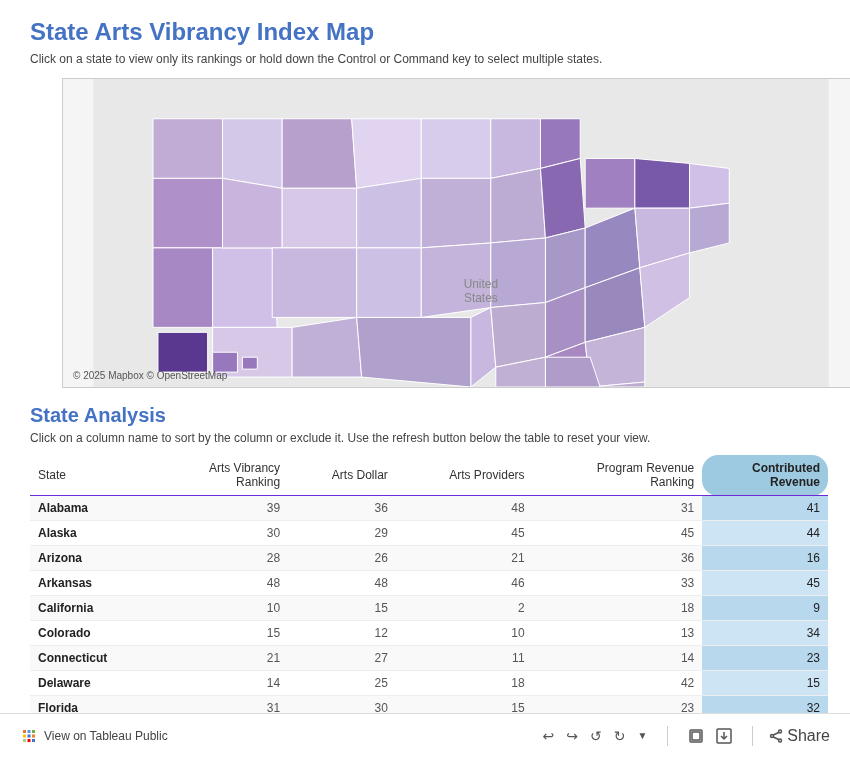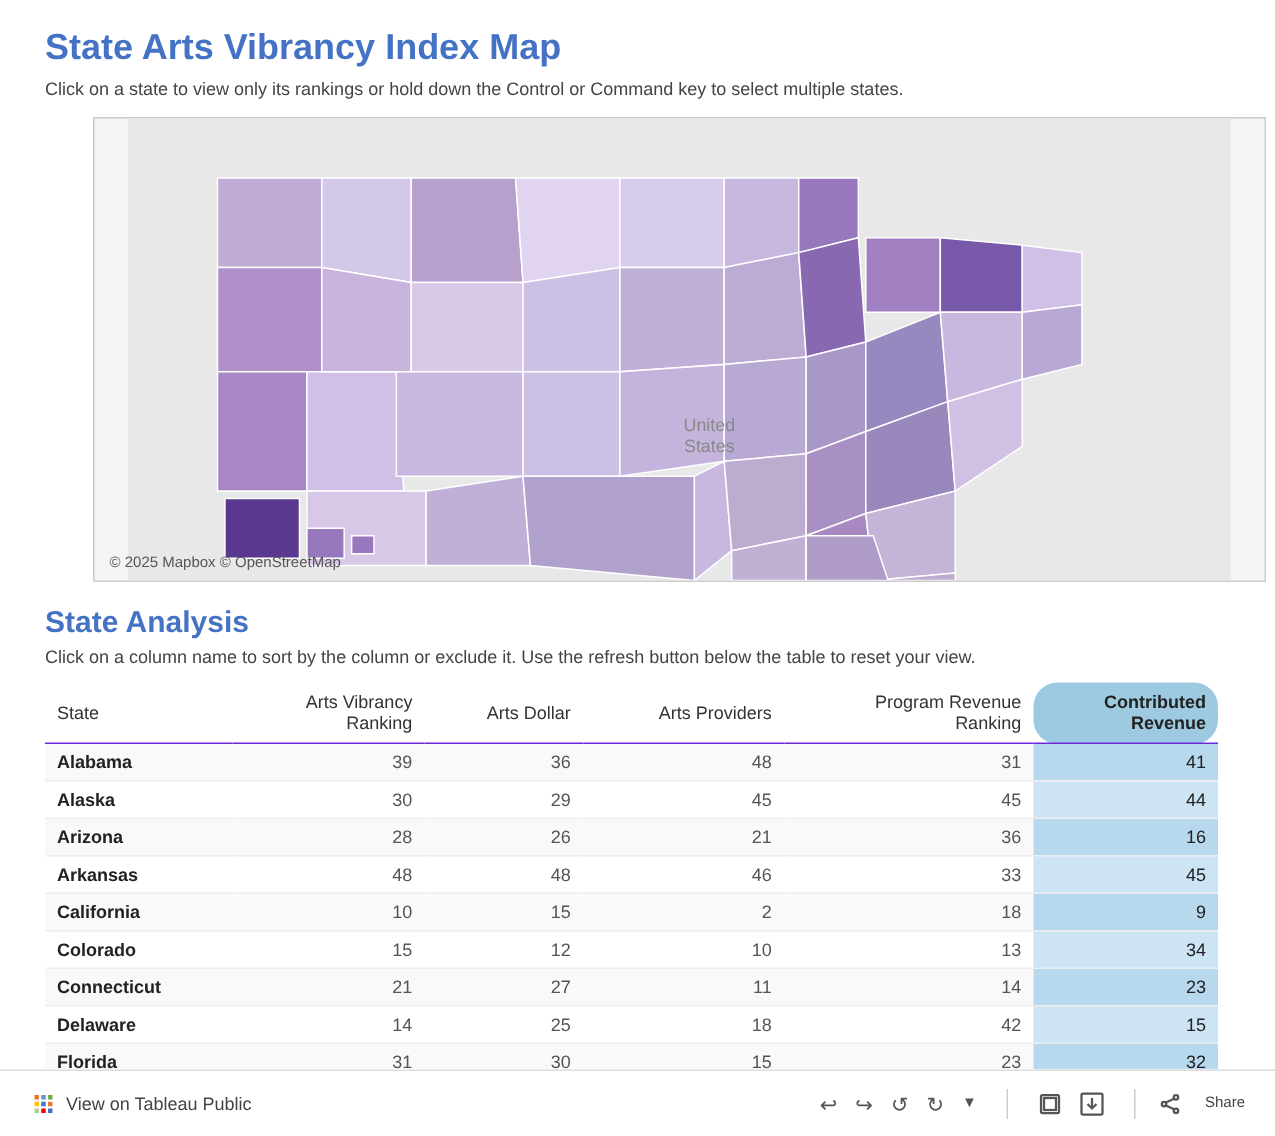--- a/index.html
+++ b/index.html
@@ -15,21 +15,21 @@
     .outer-container {
       width: 850px;
       height: 757px;
       background: #fff;
       display: flex;
       flex-direction: column;
     }
 
     .content-area {
       flex: 1;
-      padding: 18px 38px 0 30px;
+      padding: 18px 22px 0 30px;
       overflow: hidden;
     }
 
     .page-title {
       font-size: 24px;
       font-weight: bold;
       color: #4472c4;
       margin-bottom: 6px;
     }
 
@@ -204,22 +204,22 @@
     .toolbar-divider {
       width: 1px;
       height: 20px;
       background: #ccc;
       margin: 0 4px;
     }
 
     .share-btn {
       display: flex;
       align-items: center;
-      gap: 16px;
-      font-size: 10px;
+      gap: 4px;
+      font-size: 16px;
       color: #444;
       cursor: pointer;
       background: none;
       border: none;
     }
 
     .undo-redo-group {
       display: flex;
       align-items: center;
       gap: 4px;

